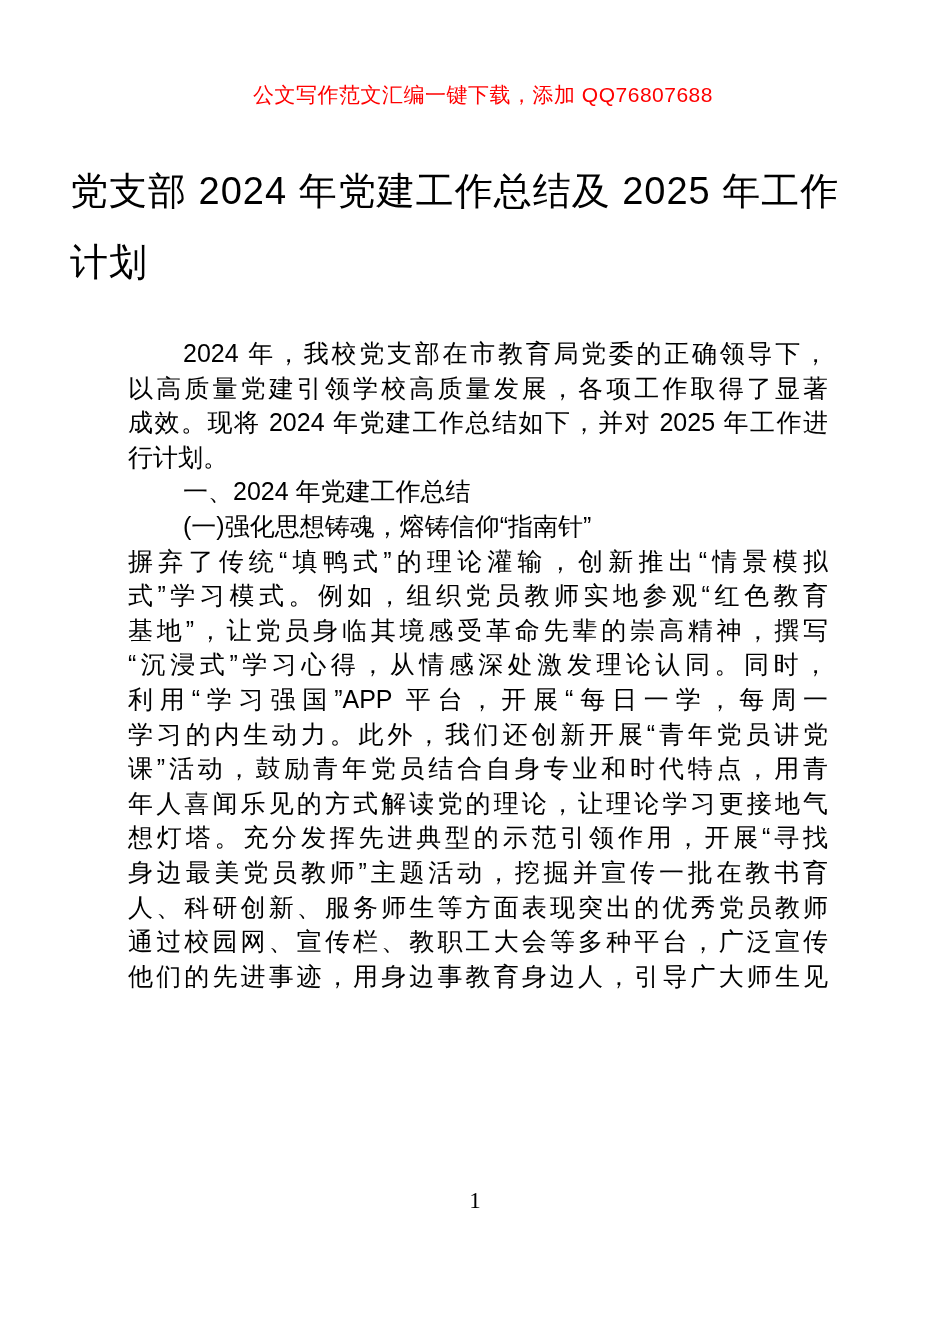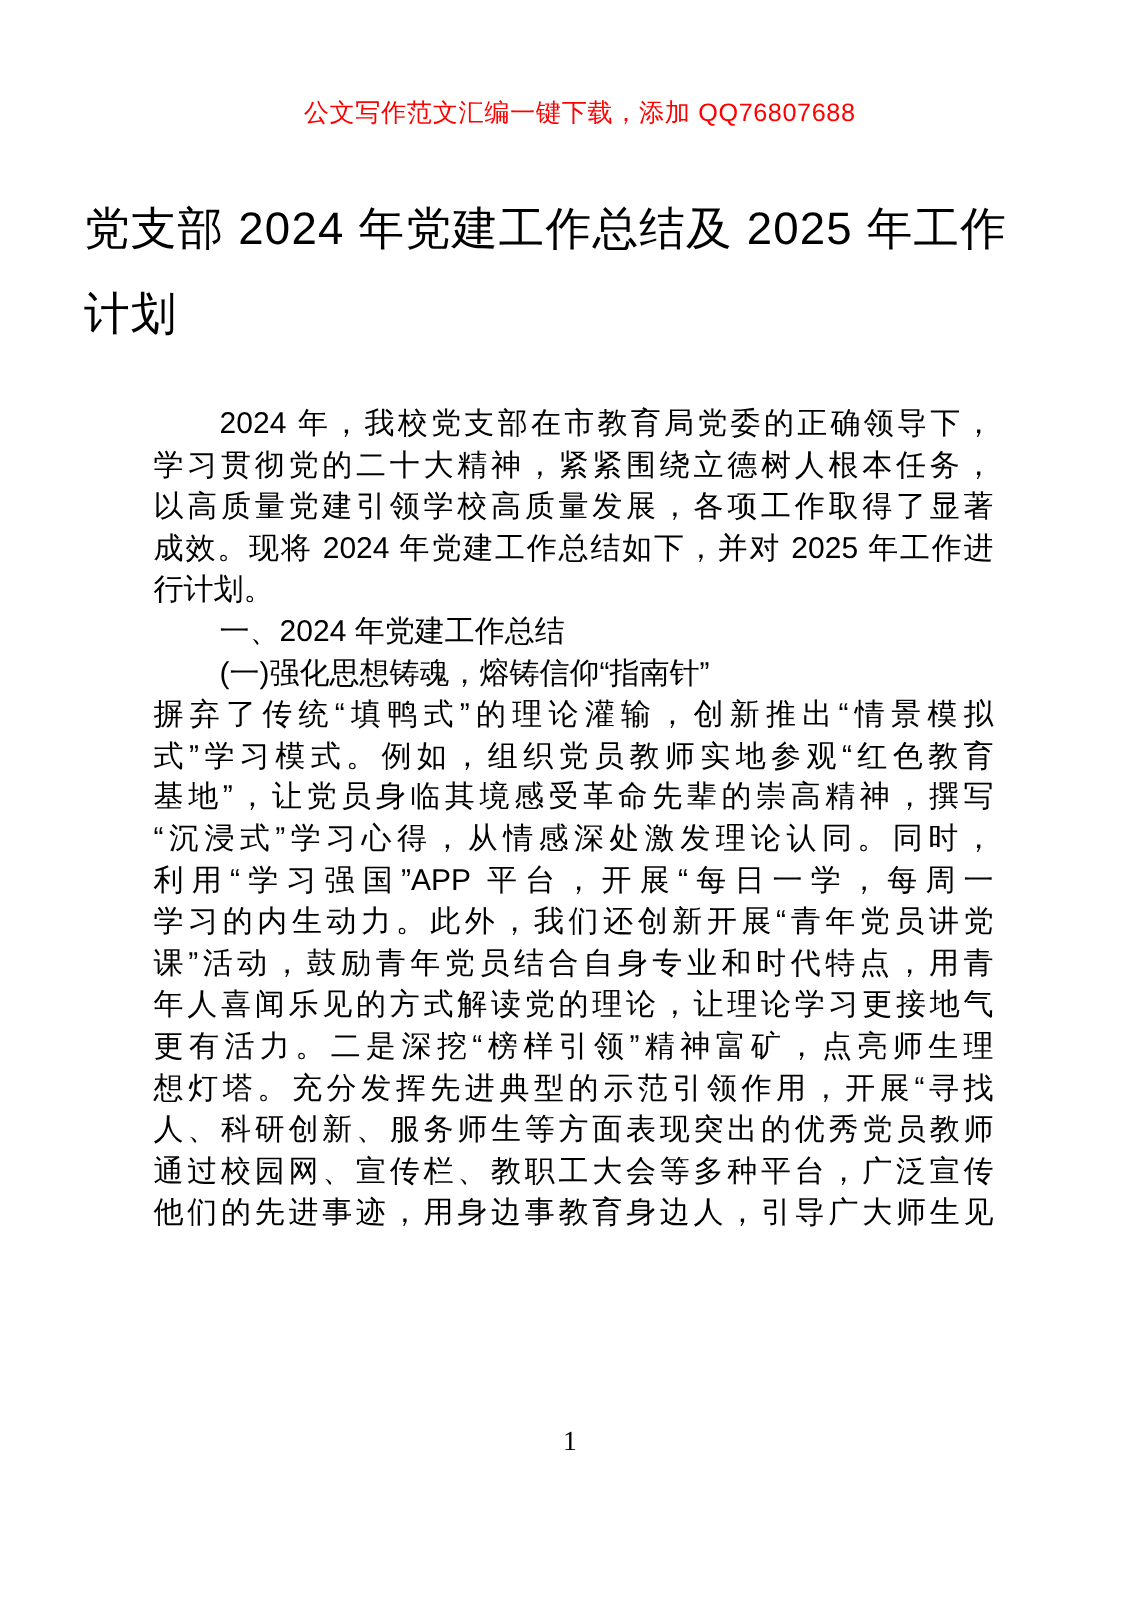--- a/index.html
+++ b/index.html
@@ -81,36 +81,35 @@
   <div class="promo" style="color: rgb(254, 0, 0);">公文写作范文汇编一键下载，添加 QQ76807688</div>
 
   <div class="doc-title">
     <div>党支部 2024 年党建工作总结及 2025 年工作</div>
     <div>计划</div>
   </div>
 
   <div class="doc-body">
 
   <div class="doc-line indent">2024 年，我校党支部在市教育局党委的正确领导下，</div>
-      <div class="doc-line">学习贯彻党的二十大精神，紧紧围绕立德树人根本任务，</div>
       <div class="doc-line">以高质量党建引领学校高质量发展，各项工作取得了显著</div>
       <div class="doc-line">成效。现将 2024 年党建工作总结如下，并对 2025 年工作进</div>
       <div class="doc-line no-just">行计划。</div>
       <div class="doc-line indent no-just">一、2024 年党建工作总结</div>
       <div class="doc-line indent no-just">(一)强化思想铸魂，熔铸信仰“指南针”</div>
       <div class="doc-line">摒弃了传统“填鸭式”的理论灌输，创新推出“情景模拟</div>
       <div class="doc-line">式”学习模式。例如，组织党员教师实地参观“红色教育</div>
       <div class="doc-line">基地”，让党员身临其境感受革命先辈的崇高精神，撰写</div>
       <div class="doc-line">“沉浸式”学习心得，从情感深处激发理论认同。同时，</div>
       <div class="doc-line">利用“学习强国”APP 平台，开展“每日一学，每周一</div>
       <div class="doc-line">学习的内生动力。此外，我们还创新开展“青年党员讲党</div>
       <div class="doc-line">课”活动，鼓励青年党员结合自身专业和时代特点，用青</div>
       <div class="doc-line">年人喜闻乐见的方式解读党的理论，让理论学习更接地气</div>
-      <div class="doc-line">更有活力。二是深挖“榜样引领”精神富矿，点亮师生理</div>
       <div class="doc-line">想灯塔。充分发挥先进典型的示范引领作用，开展“寻找</div>
+      <div class="doc-line">身边最美党员教师”主题活动，挖掘并宣传一批在教书育</div>
       <div class="doc-line">人、科研创新、服务师生等方面表现突出的优秀党员教师</div>
       <div class="doc-line">通过校园网、宣传栏、教职工大会等多种平台，广泛宣传</div>
       <div class="doc-line">他们的先进事迹，用身边事教育身边人，引导广大师生见</div>
     </div>
 
   <div class="page-number">1</div>
 
 </div>
 
 </body></html>

